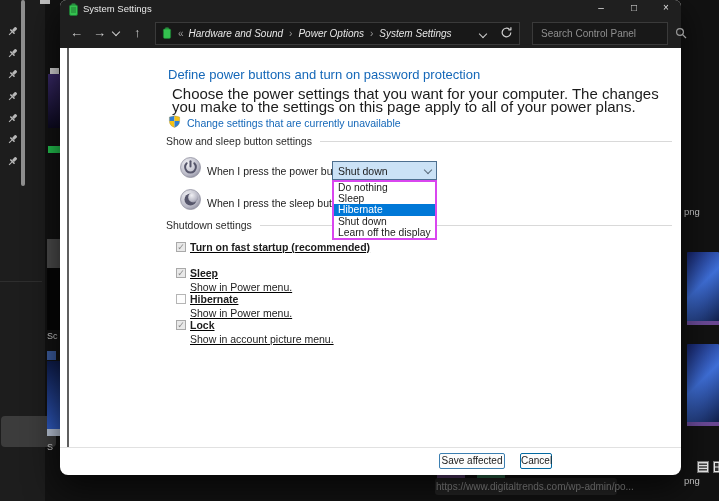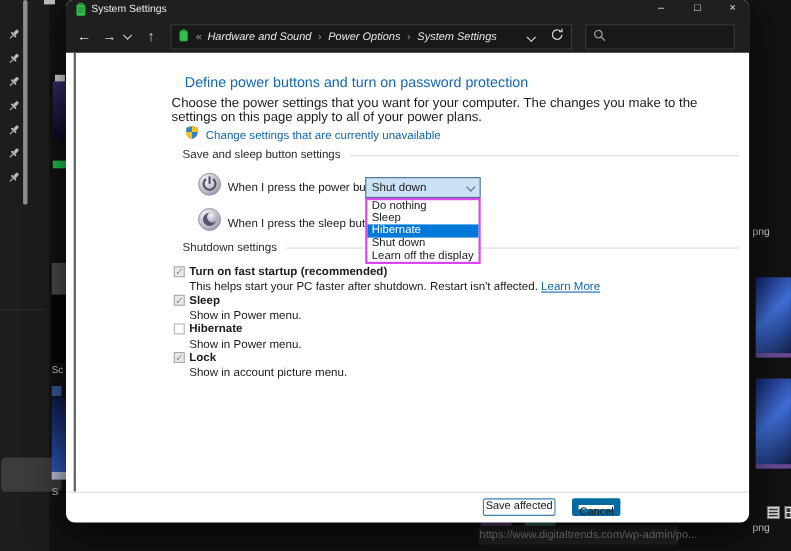--- a/index.html
+++ b/index.html
@@ -57,52 +57,52 @@
   .addr-right{margin-left:auto;display:flex;align-items:center;gap:14px;}
   .search{left:472px;top:22px;width:136px;height:23px;background:#181818;border:1px solid #3a3a3a;
           box-sizing:border-box;display:flex;align-items:center;padding:0 6px;}
   .search input{flex:1;background:transparent;border:none;outline:none;color:#bdbdbd;font-size:10px;
           font-family:"Liberation Sans",sans-serif;}
   .search input::placeholder{color:#8f8f8f;}
 
   .content-edge{left:7px;top:48px;width:2px;height:399px;background:#5f5f5f;}
 
   .heading{left:108px;top:67px;color:#1467b8;font-size:13px;}
-  .intro{left:96px;top:87px;width:514px;color:#1c1c1c;font-size:12px;line-height:13px;}
+  .intro{left:112px;top:87px;width:514px;color:#1c1c1c;font-size:15px;line-height:13px;}
   .admin-row{left:108px;top:114px;display:flex;align-items:center;gap:6px;}
   .link{color:#1467b8;font-size:10.5px;text-decoration:none;cursor:pointer;}
   .section{left:106px;width:506px;display:flex;align-items:center;color:#2b2b2b;font-size:10.5px;white-space:nowrap;}
   .section::after{content:"";flex:1;height:1px;background:#d9d9d9;margin-left:8px;}
   .sec1{top:135px;} .sec2{top:219px;}
 
   .devrow-icon{width:21px;height:21px;}
   .row-label{color:#1c1c1c;font-size:10.5px;}
   .combo{left:272px;top:161px;width:105px;height:19px;background:#cbe2f6;border:1px solid #4d6f8f;
          box-sizing:border-box;display:flex;align-items:center;padding:0 5px;cursor:default;}
   .combo .val{flex:1;color:#1b1b1b;font-size:10.5px;}
   .combo .chev{border-color:#5a6b7a;margin-top:-2px;}
   .listbox{left:272px;top:180px;width:105px;background:#fff;border:2px solid #d946ef;z-index:9;box-sizing:border-box;}
   .opt{height:11.2px;line-height:11.3px;font-size:10.3px;color:#1b1b1b;padding-left:4px;cursor:default;}
   .opt.hl{background:#0078d7;color:#fff;}
 
-  .checkrow{left:98px;width:480px;}
+  .checkrow{left:116px;width:480px;text-decoration:underline;}
   .cr1{top:241px;} .cr2{top:267px;} .cr3{top:293px;} .cr4{top:319px;}
   .cbox{position:absolute;left:0;top:1px;width:10px;height:10px;box-sizing:border-box;
         border:1px solid #b5b5b5;background:#fdfdfd;font-size:9px;line-height:9px;text-align:center;color:#8b8b8b;}
   .cbox.checked{background:#e9e9e9;border-color:#a9a9a9;}
   .cbox.checked::after{content:"\2713";}
   .cb-label{margin-left:14px;color:#1c1c1c;font-size:10.5px;font-weight:bold;line-height:12px;}
   .cb-desc{margin-left:14px;color:#1c1c1c;font-size:10.5px;line-height:12px;margin-top:2px;}
   .learn{color:#1467b8;text-decoration:underline;cursor:pointer;}
 
   .footer-line{left:0;top:447px;width:621px;height:1px;background:#e1e1e1;}
   .btn{top:453px;height:16px;background:#fcfcfc;box-sizing:border-box;font-size:10px;color:#1a1a1a;
        text-align:center;line-height:14px;cursor:pointer;border-radius:2px;}
   .btn-save{left:379px;width:66px;border:1px solid #3c7fb1;}
-  .btn-cancel{left:460px;width:44px;border:6px solid #0369a1;text-align:right;}
+  .btn-cancel{left:460px;width:32px;border:1px solid #0369a1;}
 </style>
 </head>
 <body>
 
 <div class="screen">
 
   <svg width="0" height="0" style="position:absolute">
     <defs>
       <radialGradient id="orb" cx="35%" cy="30%" r="80%">
         <stop offset="0%" stop-color="#f0f0f4"></stop>
@@ -258,20 +258,21 @@
         <span>
           <svg width="13" height="13" viewBox="0 0 13 13" fill="none" stroke="#cfcfcf" stroke-width="1.2">
               <path d="M10.8 6.5 a4.3 4.3 0 1 1 -1.3 -3.1"></path>
               <path d="M10.9 1.2 v2.6 h-2.6" stroke-linejoin="round"></path>
             </svg>
         </span>
       </span>
     </div>
 
     <div class="a search">
+      <input type="text" placeholder="Search Control Panel" style="">
       <span>
         <svg width="12" height="12" viewBox="0 0 12 12" fill="none" stroke="#9a9a9a" stroke-width="1.2">
             <circle cx="5" cy="5" r="3.4"></circle>
             <path d="M7.6 7.6 L11 11"></path>
           </svg>
       </span>
     </div>
 
     <div class="a content-edge"></div>
 
@@ -286,21 +287,21 @@
               <rect x="6.5" y="0" width="7" height="6" fill="#f6c214"></rect>
               <rect x="0" y="6" width="6.5" height="8" fill="#f6c214"></rect>
               <rect x="6.5" y="6" width="7" height="8" fill="#2f7fd6"></rect>
             </g>
             <path d="M6.5 0.8 L11.6 2.1 V6 C11.6 9.6 9.3 11.5 6.5 12.4 C3.7 11.5 1.4 9.6 1.4 6 V2.1 Z" fill="none" stroke="#9a8a3a" stroke-width="0.4"></path>
           </svg>
       </span>
       <span class="link">Change settings that are currently unavailable</span>
     </div>
 
-    <div class="a section sec1">Save and sleep button settings</div>
+    <div class="a section sec1">Show and sleep button settings</div>
 
     <span class="a devrow-icon" style="left:120px;top:157px">
       <svg width="21" height="21" viewBox="0 0 21 21">
           <circle cx="10.5" cy="10.5" r="10" fill="url(#orb)" stroke="#9090a0" stroke-width="0.8"></circle>
           <path d="M10.5 4.2 v5.2" stroke="#55556a" stroke-width="2" stroke-linecap="round"></path>
           <path d="M6.7 6.3 a5.4 5.4 0 1 0 7.6 0" fill="none" stroke="#55556a" stroke-width="2" stroke-linecap="round"></path>
         </svg>
     </span>
     <div class="a row-label" style="left:147px;top:165px">When I press the power button:</div>
 
@@ -324,24 +325,20 @@
       <div class="opt hl">Hibernate</div>
       <div class="opt">Shut down</div>
       <div class="opt">Learn off the display</div>
     </div>
 
     <div class="a section sec2">Shutdown settings</div>
 
     <div class="a checkrow cr1">
       <span class="cbox checked"></span>
       <div class="cb-label">Turn on fast startup (recommended)</div>
-      <div class="cb-desc">
-        <span>This helps start your PC faster after shutdown. Restart isn't affected.</span>
-        <span class="learn">Learn More</span>
-      </div>
     </div>
 
     <div class="a checkrow cr2">
       <span class="cbox checked"></span>
       <div class="cb-label">Sleep</div>
       <div class="cb-desc">Show in Power menu.</div>
     </div>
 
     <div class="a checkrow cr3">
       <span class="cbox"></span>

